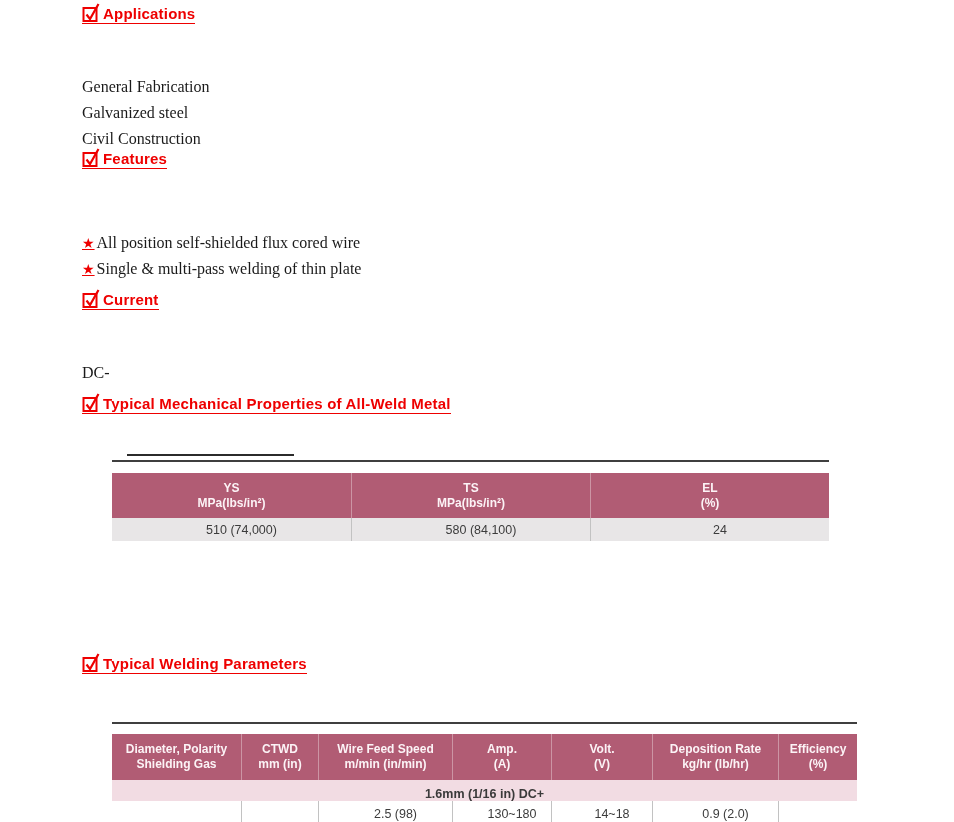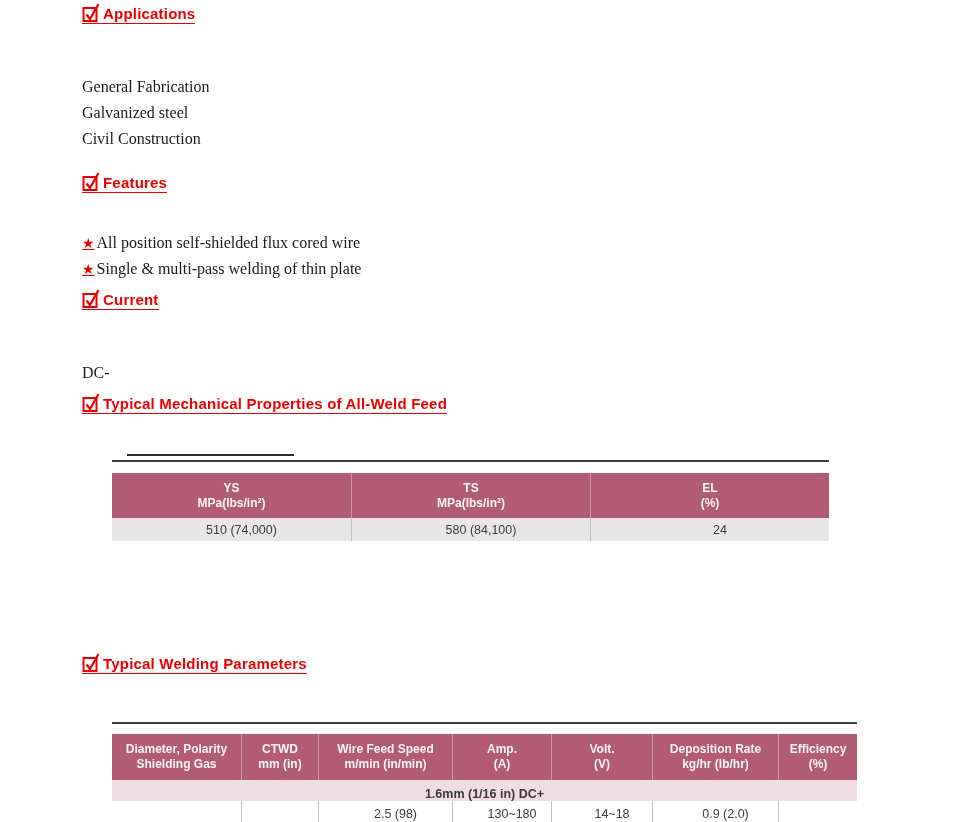--- a/index.html
+++ b/index.html
@@ -102,21 +102,21 @@
       </svg>
     </span>
     <span class="heading-text">Applications</span>
   </div>
   <div class="body-block" style="top:38px">
     <div>General Fabrication</div>
     <div>Galvanized steel</div>
     <div>Civil Construction</div>
   </div>
 
-  <div class="heading" style="top:171px">
+  <div class="heading" style="top:147px">
     <span class="cb">
       <svg width="19" height="21" viewBox="0 0 19 21" aria-hidden="true">
         <rect x="1.5" y="6" width="13" height="13" fill="none" stroke="currentColor" stroke-width="2"></rect>
         <path d="M4.5 12.5 L8 17 L16.5 2" fill="none" stroke="currentColor" stroke-width="2.2"></path>
       </svg>
     </span>
     <span class="heading-text">Features</span>
   </div>
   <div class="body-block" style="top:194px">
     <div><span class="star">★</span><span>All position self-shielded flux cored wire</span></div>
@@ -134,21 +134,21 @@
   </div>
   <div class="body-block" style="top:324px">DC-</div>
 
   <div class="heading" style="top:392px">
     <span class="cb">
       <svg width="19" height="21" viewBox="0 0 19 21" aria-hidden="true">
         <rect x="1.5" y="6" width="13" height="13" fill="none" stroke="currentColor" stroke-width="2"></rect>
         <path d="M4.5 12.5 L8 17 L16.5 2" fill="none" stroke="currentColor" stroke-width="2.2"></path>
       </svg>
     </span>
-    <span class="heading-text">Typical Mechanical Properties of All-Weld Feed</span>
+    <span class="heading-text">Typical Mechanical Properties of All-Weld Metal</span>
   </div>
 
   <div class="tbl t1">
     <div class="hline artifact"></div>
     <div class="hline toprule"></div>
     <div class="thead cols3">
       <div class="th">
         <div>YS</div>
         <div>MPa(lbs/in²)</div>
       </div>

